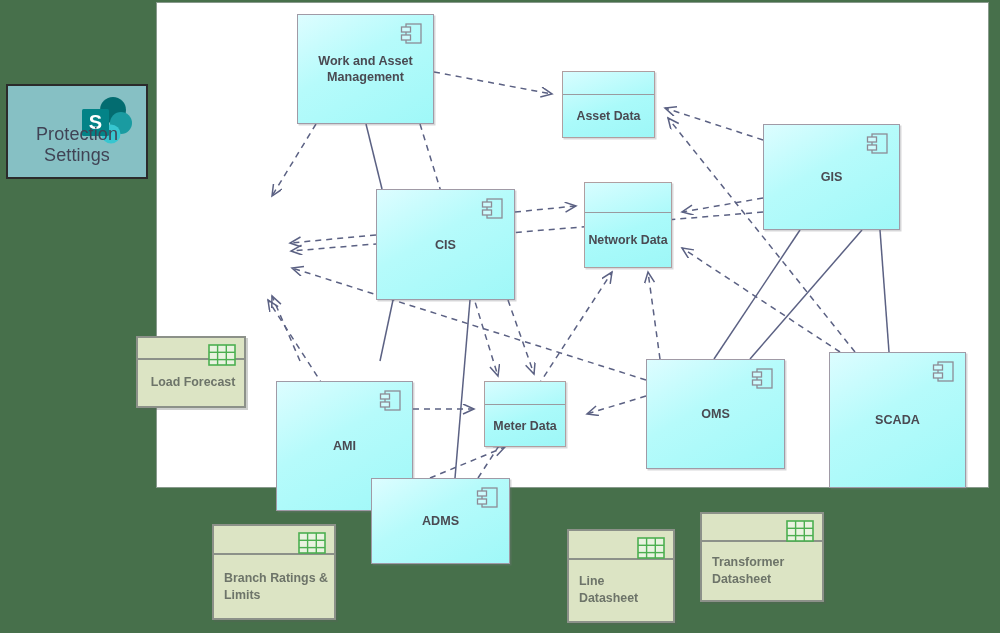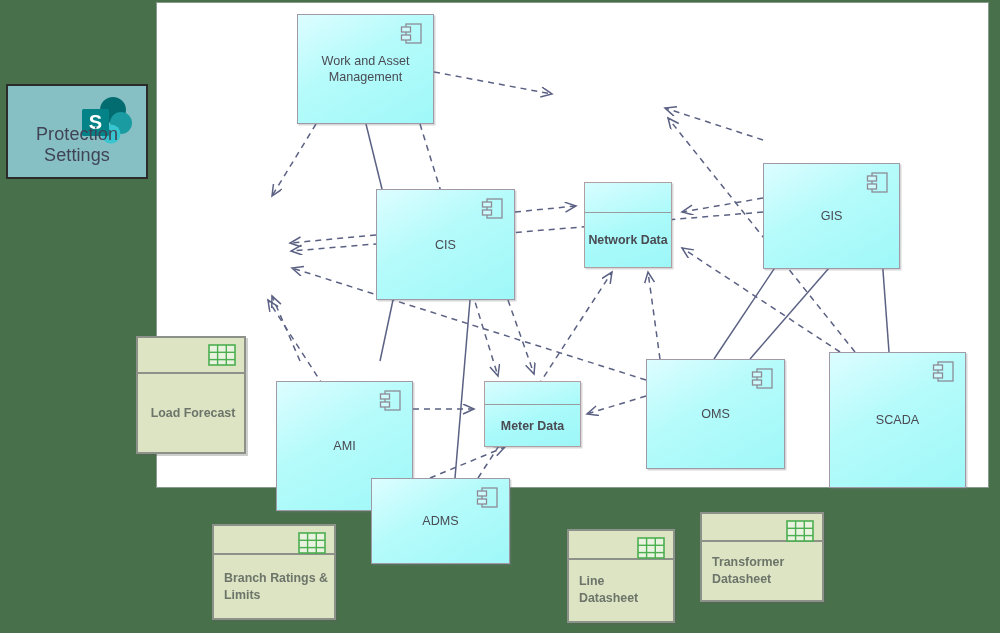--- a/index.html
+++ b/index.html
@@ -42,21 +42,21 @@
   .component{
     border:1.4px solid #a09aa6;
     background:linear-gradient(150deg,#ddfdff 0%,#b6fbfb 42%,#9ff8f8 100%);
     box-shadow:1.5px 1.5px 0 rgba(120,120,125,.30);
   }
   .component .label{
     position:absolute;left:6px;right:6px;top:50%;
     transform:translateY(-50%);
     text-align:center;
     font-size:12.6px;color:#4a4a52;line-height:16px;
-    font-weight:400;
+    font-weight:700;
   }
   .comp-icon{position:absolute;right:9px;top:7px;width:24px;height:24px;}
 
   
   .store{
     border:1.4px solid #b09ea0;
     background:linear-gradient(160deg,#d8fdff 0%,#aafafa 55%,#9df7f7 100%);
     box-shadow:1.5px 1.5px 0 rgba(120,120,125,.28);
   }
   .store .band{
@@ -162,21 +162,21 @@
   </div>
 
 <div class="node component" style="left: 297px; top: 14px; width: 137px; height: 110px;">
       <span class="comp-icon"><svg viewBox="0 0 24 24">
           <rect x="6" y="2" width="15" height="19" fill="none" stroke="#8d8b95" stroke-width="1.3"></rect>
           <rect x="1.5" y="5" width="9" height="5" fill="#cdfbfd" stroke="#8d8b95" stroke-width="1.3"></rect>
           <rect x="1.5" y="13" width="9" height="5" fill="#cdfbfd" stroke="#8d8b95" stroke-width="1.3"></rect>
         </svg></span>
       <div class="label">Work and Asset Management</div>
     </div>
-    <div class="node component" style="left: 763px; top: 124px; width: 137px; height: 106px; margin-top: 39px;">
+    <div class="node component" style="left: 763px; top: 124px; width: 137px; height: 106px;">
       <span class="comp-icon"><svg viewBox="0 0 24 24">
           <rect x="6" y="2" width="15" height="19" fill="none" stroke="#8d8b95" stroke-width="1.3"></rect>
           <rect x="1.5" y="5" width="9" height="5" fill="#cdfbfd" stroke="#8d8b95" stroke-width="1.3"></rect>
           <rect x="1.5" y="13" width="9" height="5" fill="#cdfbfd" stroke="#8d8b95" stroke-width="1.3"></rect>
         </svg></span>
       <div class="label">GIS</div>
     </div>
     <div class="node component" style="left: 376px; top: 189px; width: 139px; height: 111px;">
       <span class="comp-icon"><svg viewBox="0 0 24 24">
           <rect x="6" y="2" width="15" height="19" fill="none" stroke="#8d8b95" stroke-width="1.3"></rect>
@@ -209,30 +209,34 @@
         </svg></span>
       <div class="label">SCADA</div>
     </div>
     <div class="node component" style="left: 371px; top: 478px; width: 139px; height: 86px;">
       <span class="comp-icon"><svg viewBox="0 0 24 24">
           <rect x="6" y="2" width="15" height="19" fill="none" stroke="#8d8b95" stroke-width="1.3"></rect>
           <rect x="1.5" y="5" width="9" height="5" fill="#cdfbfd" stroke="#8d8b95" stroke-width="1.3"></rect>
           <rect x="1.5" y="13" width="9" height="5" fill="#cdfbfd" stroke="#8d8b95" stroke-width="1.3"></rect>
         </svg></span>
       <div class="label">ADMS</div>
+    </div>
+    <div class="node store" style="left: 562px; top: 71px; width: 93px; height: 67px;">
+      <div class="band"></div>
+      <div class="label">Asset Data</div>
     </div>
     <div class="node store" style="left: 584px; top: 182px; width: 88px; height: 86px;">
       <div class="band"></div>
       <div class="label">Network Data</div>
     </div>
-    <div class="node store" style="left: 484px; top: 381px; width: 97px; height: 66px;">
+    <div class="node store" style="left: 484px; top: 381px; width: 82px; height: 66px;">
       <div class="band"></div>
       <div class="label">Meter Data</div>
     </div>
-    <div class="node sheet centered" style="left: 136px; top: 336px; width: 110px; height: 118px;">
+    <div class="node sheet centered" style="left: 136px; top: 336px; width: 110px; height: 72px;">
       <div class="band">
         <span class="grid-icon"><svg viewBox="0 0 28 22">
             <rect x="1" y="1" width="26" height="20" fill="#e9f3e0" stroke="#4caf50" stroke-width="1.6"></rect>
             <line x1="1" y1="8.3" x2="27" y2="8.3" stroke="#4caf50" stroke-width="1.4"></line>
             <line x1="1" y1="15.6" x2="27" y2="15.6" stroke="#4caf50" stroke-width="1.4"></line>
             <line x1="9.6" y1="1" x2="9.6" y2="21" stroke="#4caf50" stroke-width="1.4"></line>
             <line x1="18.3" y1="1" x2="18.3" y2="21" stroke="#4caf50" stroke-width="1.4"></line>
           </svg></span>
       </div>
       <div class="label" style="justify-content: center;">Load Forecast</div>

